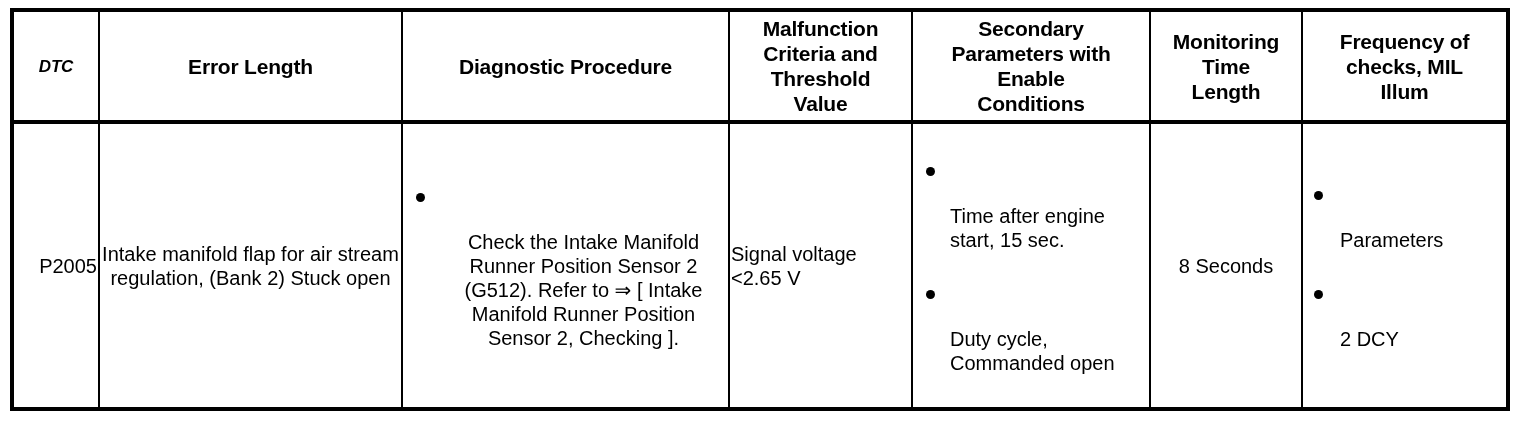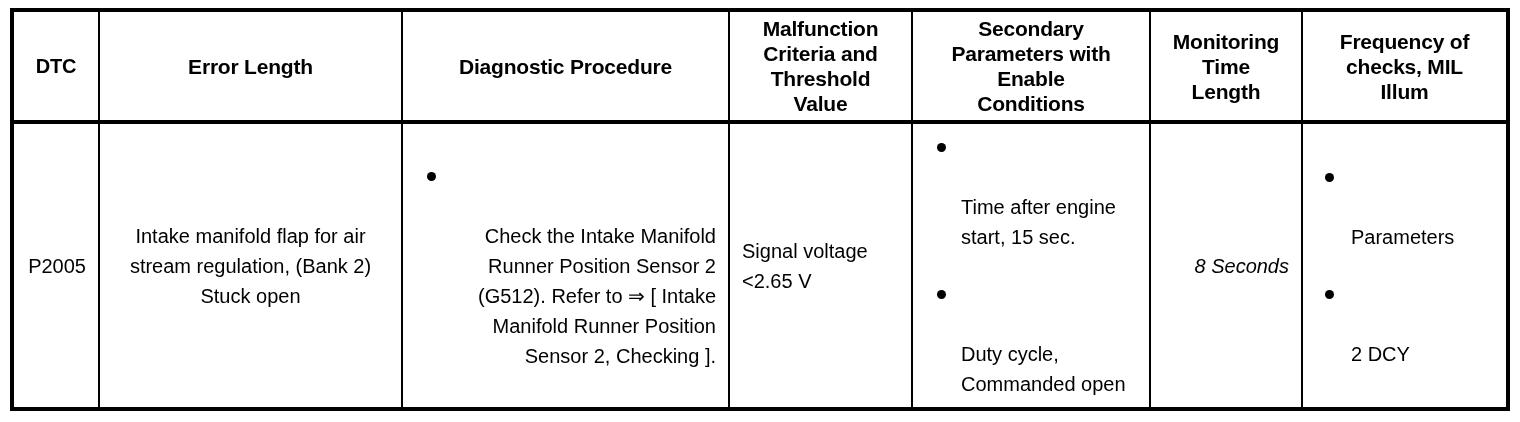--- a/index.html
+++ b/index.html
@@ -45,41 +45,41 @@
   thead tr.header-row td {
     border-bottom: 4px solid #000;
     text-align: center;
     vertical-align: middle;
     font-weight: bold;
     font-size: 21px;
     line-height: 25px;
     letter-spacing: -0.2px;
     padding: 4px 4px;
   }
-  thead tr.header-row td.h-dtc { font-size: 20px; }
+  thead tr.header-row td.h-dtc { font-size: 17px; font-style: italic; }
 
   
   tbody tr.data-row td {
     vertical-align: middle;
     font-size: 20px;
-    line-height: 30px;
-    padding: 6px 12px;
+    line-height: 24px;
+    padding: 6px 1px;
   }
 
   .cell-text {
     display: block;
     white-space: pre-line;
   }
 
   td.c-dtc  { text-align: right;  padding-left: 8px; }
   td.c-err  { text-align: center;  padding-left: 10px; padding-right: 6px;}
-  td.c-diag { text-align: right;  }
+  td.c-diag { text-align: center;  }
   td.c-mal  { text-align: left;  padding-left: 10px; }
   td.c-sec  { text-align: left;  }
-  td.c-mon  { text-align: right;  padding-left: 8px; font-style: italic; }
+  td.c-mon  { text-align: center;  padding-left: 8px; }
   td.c-freq { text-align: left;  }
 
   
   ul.bullets {
     list-style: none;
     margin: 0;
     padding: 0;
   }
   ul.bullets > li {
     position: relative;

